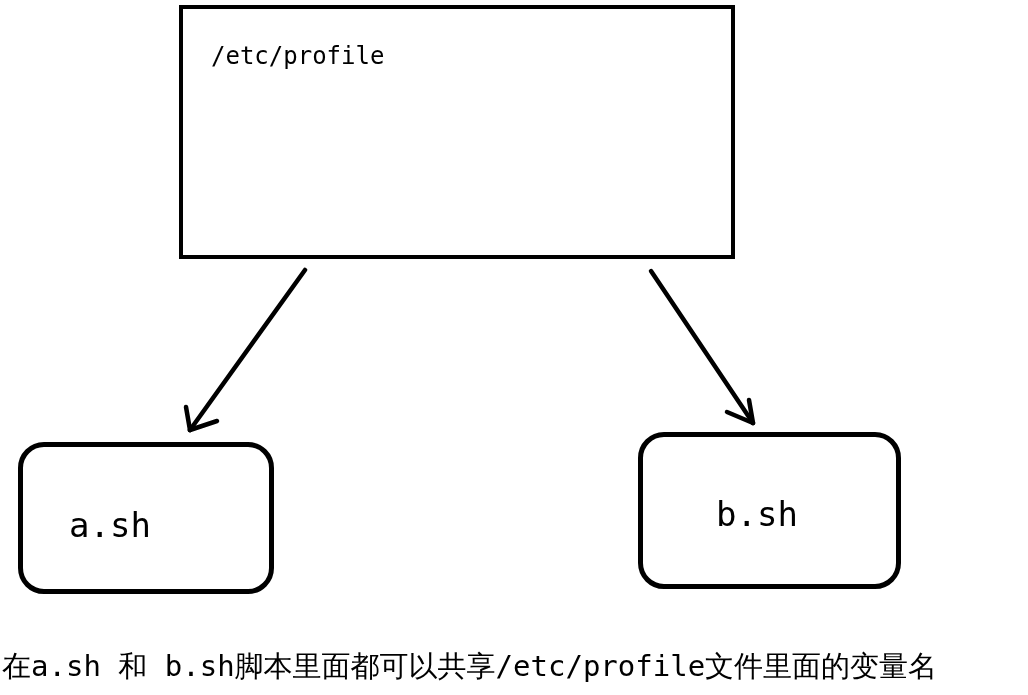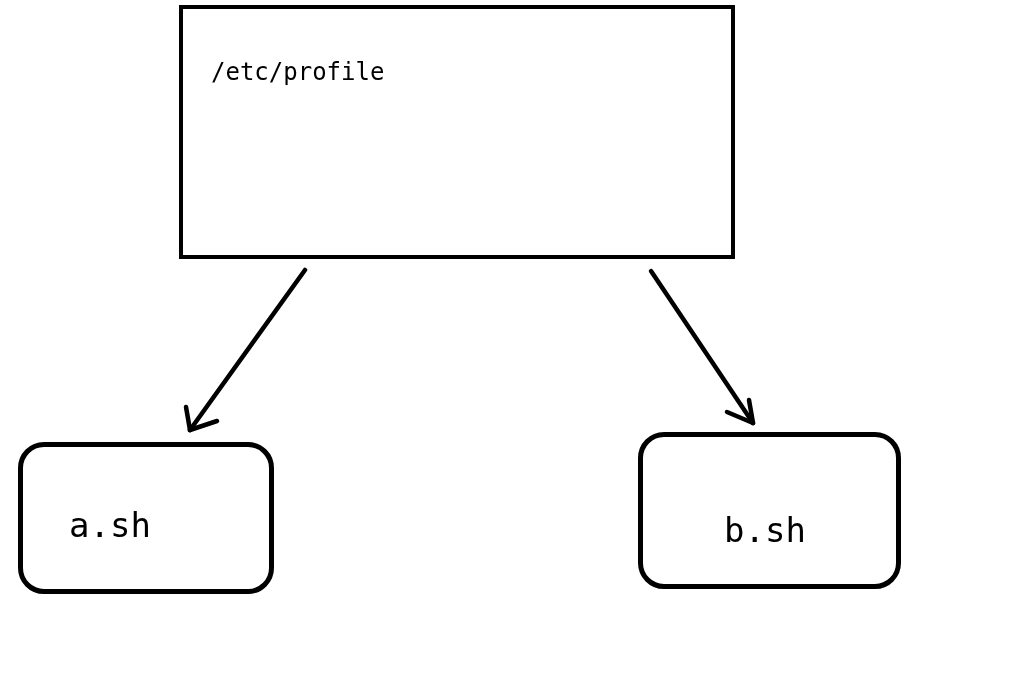--- a/index.html
+++ b/index.html
@@ -31,21 +31,21 @@
     box-sizing: border-box;
     background: #ffffff;
   }
   .box-line {
     position: absolute;
     color: #000000;
     font-size: 24px;
     line-height: 1.25;
     white-space: pre;
   }
-  .line1 { left: 28px; top: 48px; }
+  .line1 { left: 28px; top: 32px; }
   .line2 { left: 28px; top: 130px; }
   .rounded-box {
     position: absolute;
     border: 5px solid #000000;
     border-radius: 26px;
     box-sizing: border-box;
     background: #ffffff;
   }
   .a-box {
     left: 18px;
@@ -60,21 +60,21 @@
     height: 157px;
   }
   .node-label {
     position: absolute;
     color: #000000;
     font-size: 34px;
     line-height: 1;
     white-space: pre;
   }
   .a-label { left: 46px; top: 61px; }
-  .b-label { left: 81px; top: 60px; margin-top: 16px; }
+  .b-label { left: 73px; top: 60px; }
   .caption {
     position: absolute;
     left: 2px;
     top: 648px;
     color: #000000;
     font-size: 29px;
     line-height: 1.3;
     white-space: nowrap;
     letter-spacing: 0px;
   }
@@ -104,14 +104,15 @@
   </div>
 
   <div class="rounded-box a-box">
     <div class="node-label a-label">a.sh</div>
   </div>
 
   <div class="rounded-box b-box">
     <div class="node-label b-label">b.sh</div>
   </div>
 
+  <div class="caption">在a.sh 和 b.sh脚本里面都可以共享/etc/profile文件里面的变量名</div>
 
 </div>
 
 </body></html>

